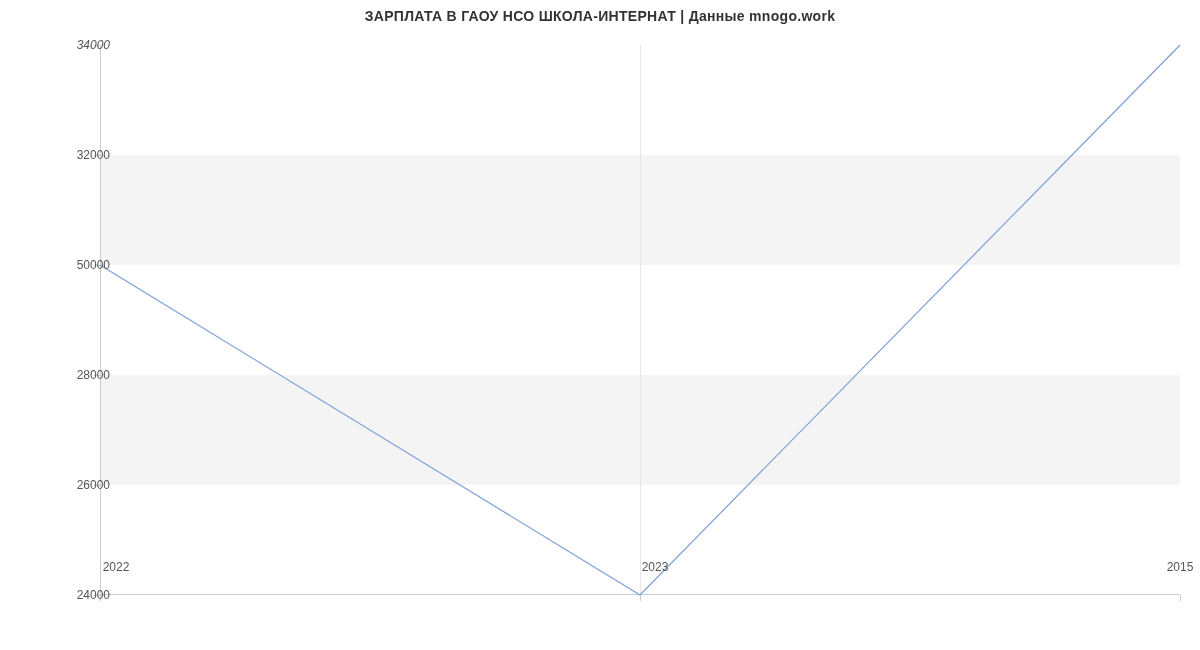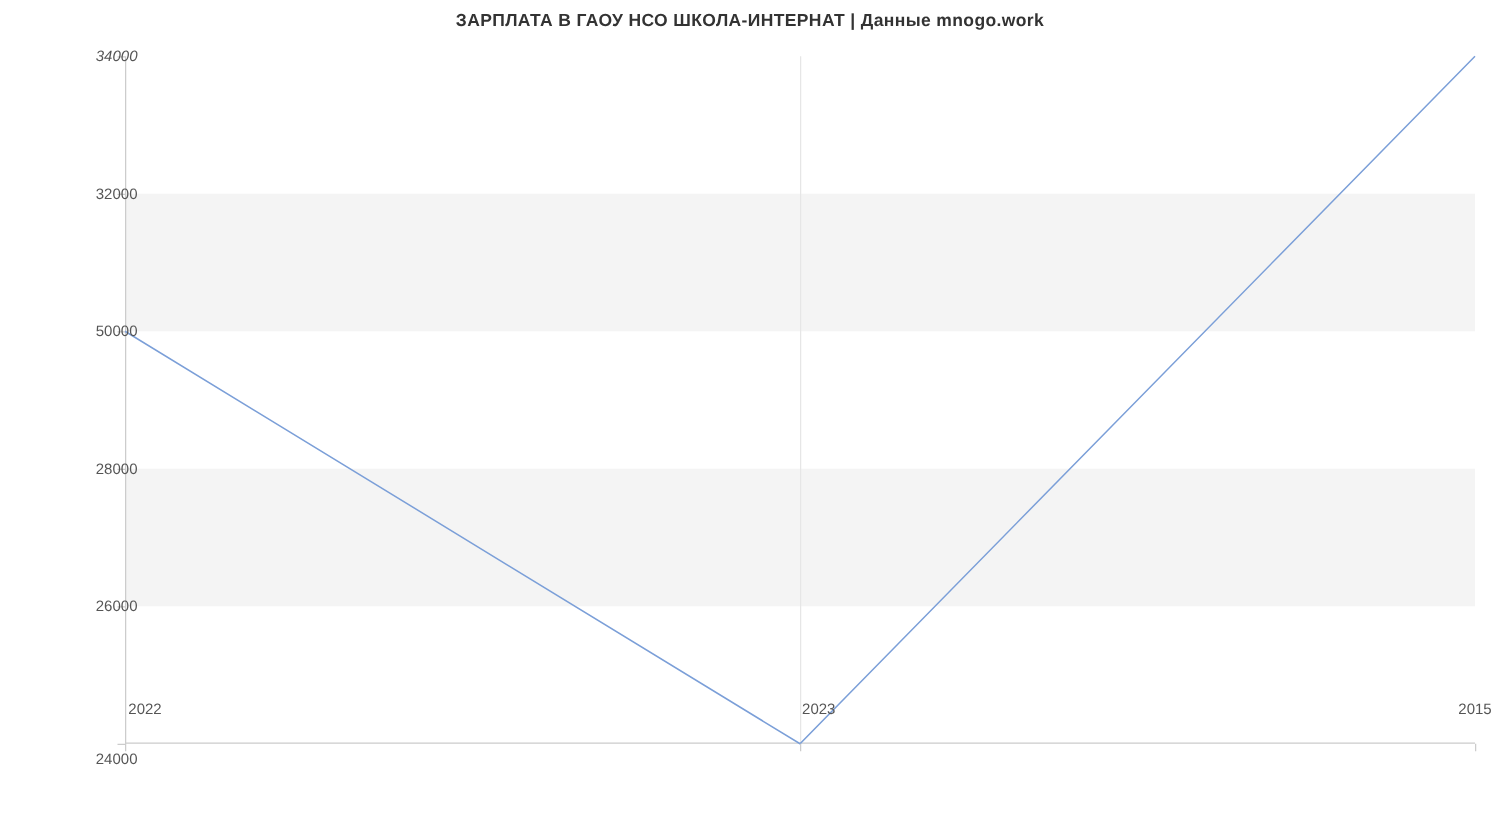--- a/index.html
+++ b/index.html
@@ -126,21 +126,21 @@
   <div class="tick-y" style="top: 550px;"></div>
       <div class="tick-y" style="top: 440px;"></div>
       <div class="tick-y" style="top: 330px;"></div>
       <div class="tick-y" style="top: 220px;"></div>
       <div class="tick-y" style="top: 110px;"></div>
       <div class="tick-y" style="top: 0px;"></div>
       <div class="tick-x" style="left: 0px;"></div>
       <div class="tick-x" style="left: 540px;"></div>
       <div class="tick-x" style="left: 1080px;"></div>
     </div>
-<div class="tick-y-label" style="top: 595px; margin-top: 12px;">24000</div>
+<div class="tick-y-label" style="top: 595px;">24000</div>
     <div class="tick-y-label" style="top: 485px;">26000</div>
     <div class="tick-y-label" style="top: 375px;">28000</div>
     <div class="tick-y-label" style="top: 265px;">50000</div>
     <div class="tick-y-label" style="top: 155px;">32000</div>
     <div class="tick-y-label" style="top: 45px; font-style: italic;">34000</div>
     <div class="tick-x-label" style="left: 116px;">2022</div>
     <div class="tick-x-label" style="left: 640px; margin-left: 15px;">2023</div>
     <div class="tick-x-label" style="left: 1180px;">2015</div>
   </div>
 

